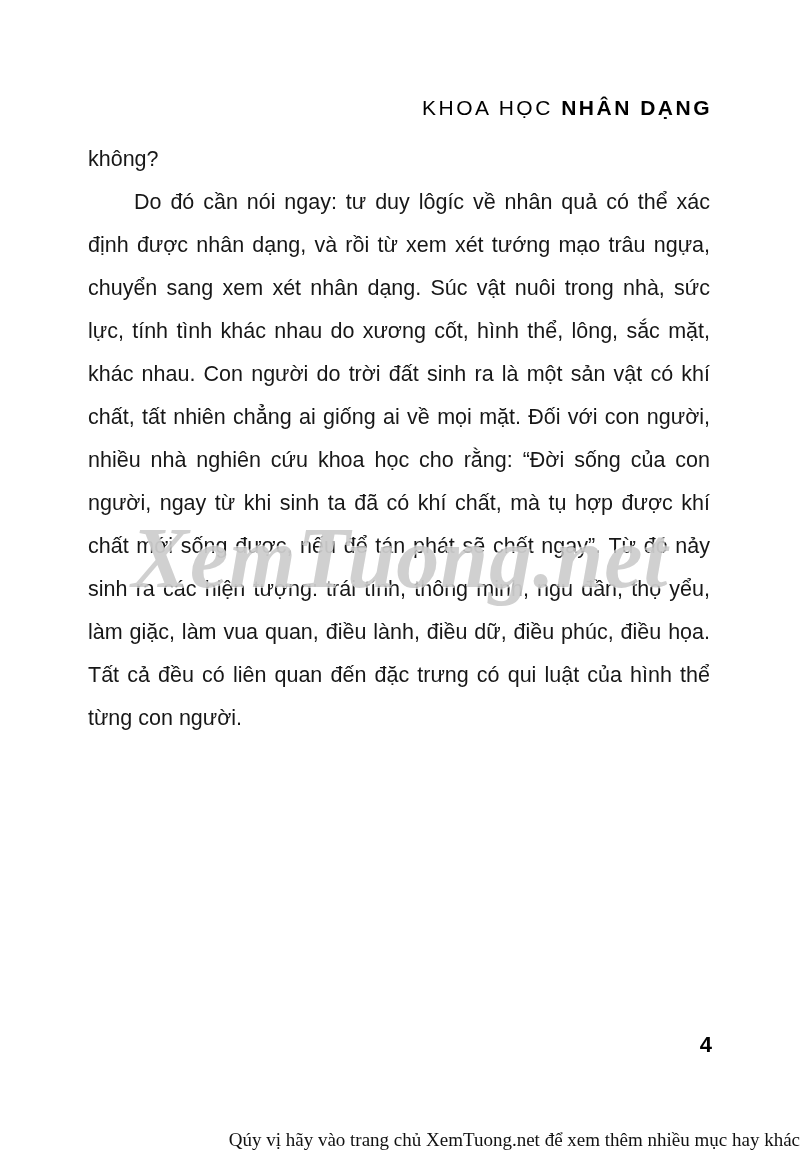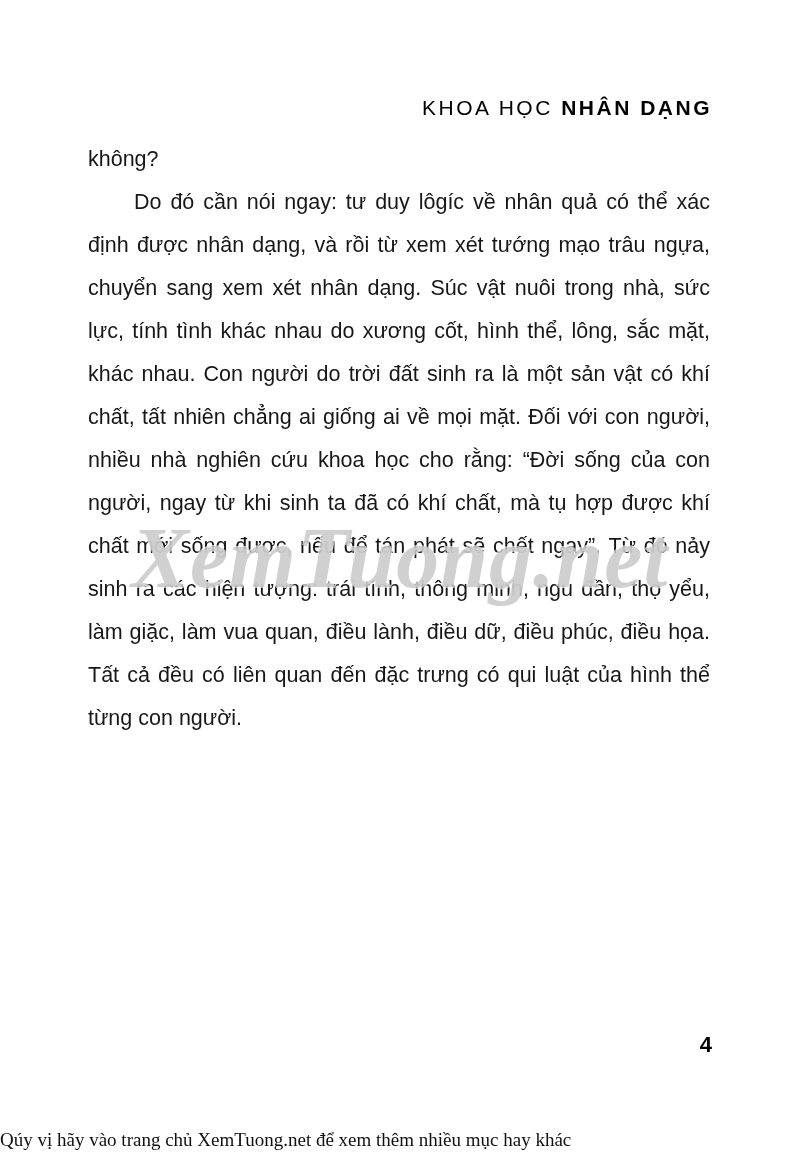--- a/index.html
+++ b/index.html
@@ -57,21 +57,21 @@
     top: 1032px;
     right: 88px;
     font-size: 22px;
     font-weight: 700;
   }
   .footer {
     position: absolute;
     bottom: 18px;
     left: 0;
     width: 800px;
-    text-align: left;
+    text-align: right;
     font-family: "Liberation Serif", serif;
     font-size: 19px;
     color: #111111;
     white-space: nowrap;
   }
   .watermark {
     position: absolute;
     top: 508px;
     left: 40px;
     width: 720px;

